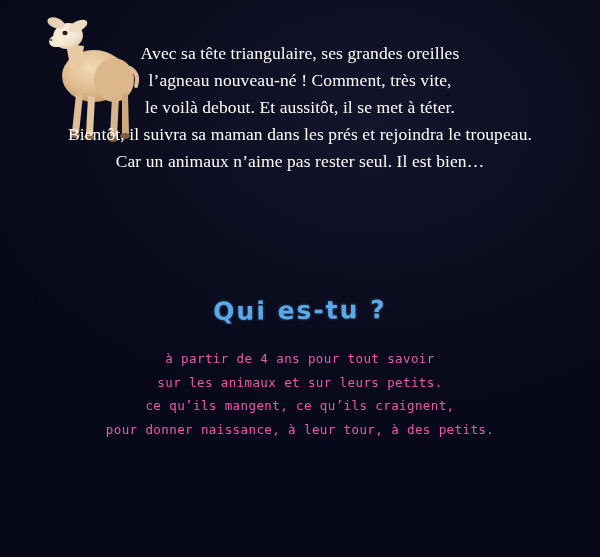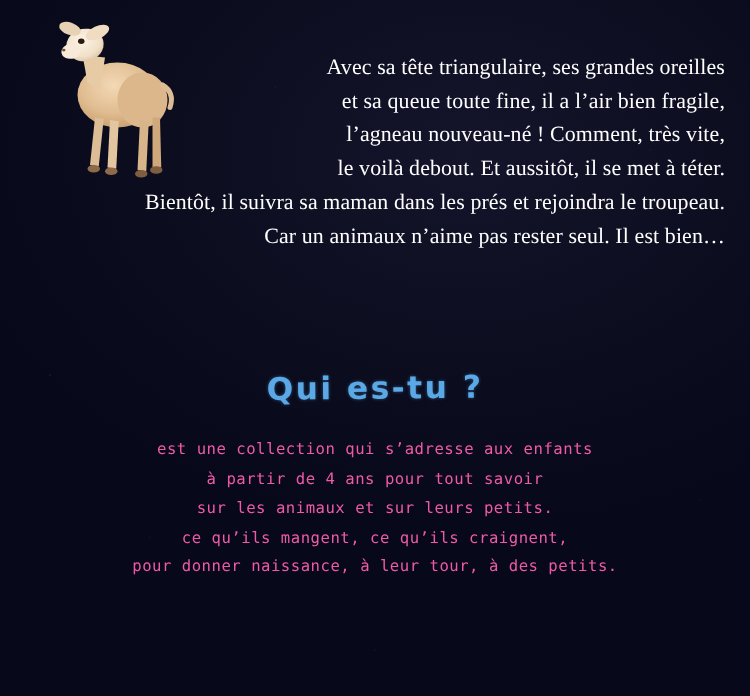--- a/index.html
+++ b/index.html
@@ -43,21 +43,21 @@
     width: 118px;
     height: 145px;
   }
 
   
   .main-text {
     position: absolute;
     left: 20px;
     top: 40px;
     width: 560px;
-    text-align: right;
+    text-align: center;
     color: #ffffff;
     font-family: "Liberation Serif", serif;
     font-size: 17.5px;
     line-height: 27px;
     letter-spacing: 0.1px;
   }
   .main-text .line {
     display: block;
     white-space: nowrap;
   }
@@ -137,30 +137,28 @@
     <ellipse cx="39" cy="125" rx="5" ry="3" fill="#8d6a4a"></ellipse>
     <ellipse cx="53" cy="127" rx="5" ry="3" fill="#8d6a4a"></ellipse>
     <ellipse cx="77" cy="129" rx="5" ry="3" fill="#7e5d40"></ellipse>
     <ellipse cx="89" cy="126" rx="5" ry="3" fill="#7e5d40"></ellipse>
 
     <path d="M94 58 q10 6 6 18" stroke="#dcbd95" stroke-width="4" fill="none" stroke-linecap="round"></path>
   </svg>
 
   <div class="main-text">
     <span class="line">Avec sa tête triangulaire, ses grandes oreilles</span>
-    <span class="line">et sa queue toute fine, il a l’air bien fragile,</span>
     <span class="line">l’agneau nouveau-né ! Comment, très vite,</span>
     <span class="line">le voilà debout. Et aussitôt, il se met à téter.</span>
     <span class="line">Bientôt, il suivra sa maman dans les prés et rejoindra le troupeau.</span>
     <span class="line">Car un animaux n’aime pas rester seul. Il est bien…</span>
   </div>
 
   <div class="collection">
     <div class="collection-title">Qui es-tu ?</div>
     <div class="collection-body">
-      <span class="line">est une collection qui s’adresse aux enfants</span>
       <span class="line">à partir de 4 ans pour tout savoir</span>
       <span class="line">sur les animaux et sur leurs petits.</span>
       <span class="line">ce qu’ils mangent, ce qu’ils craignent,</span>
       <span class="line">pour donner naissance, à leur tour, à des petits.</span>
     </div>
   </div>
 </div>
 
 </body></html>

